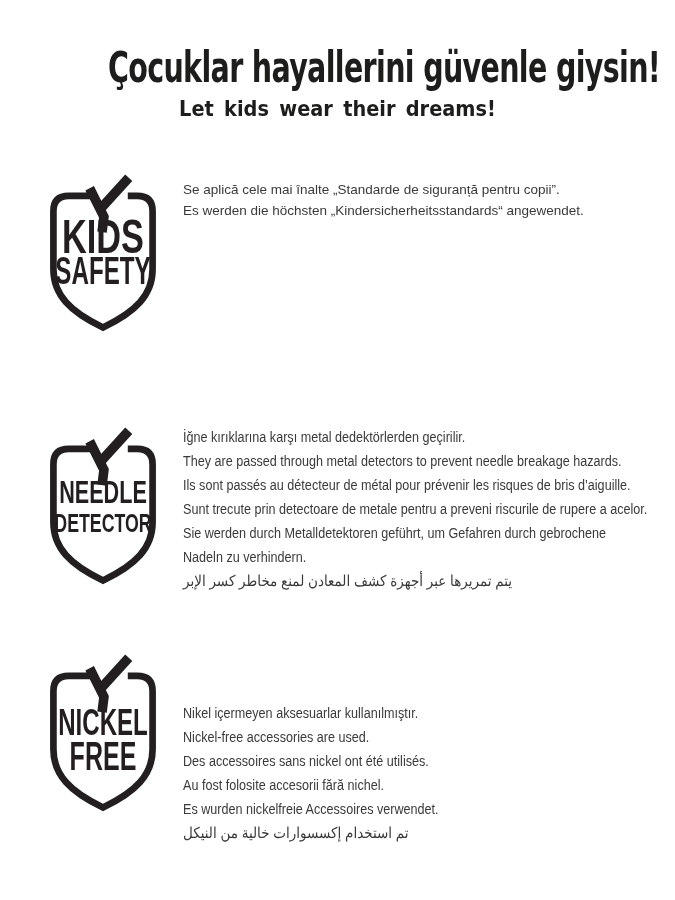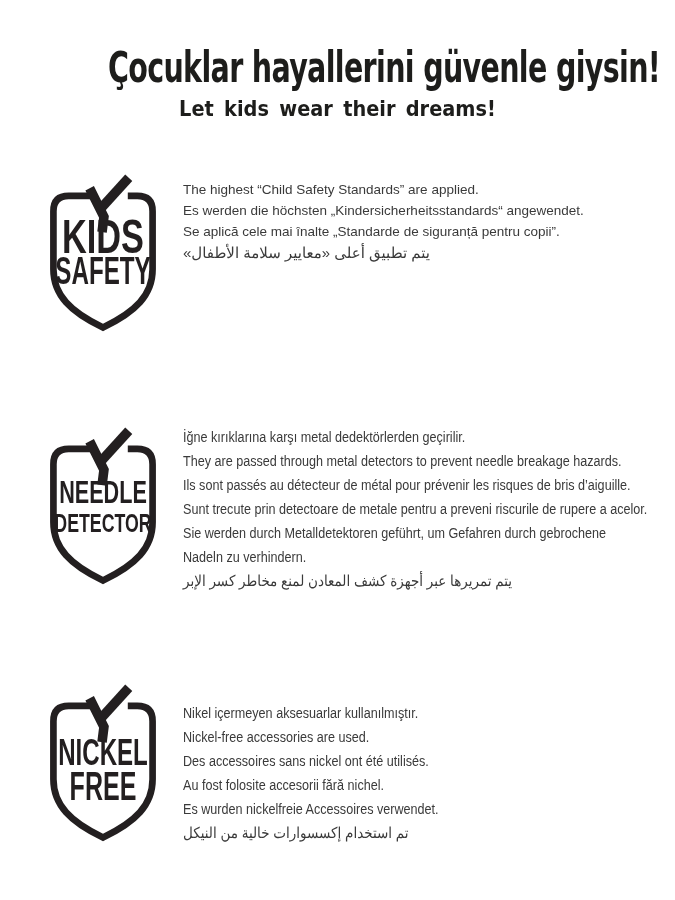--- a/index.html
+++ b/index.html
@@ -18,21 +18,21 @@
     position:absolute;top:96px;left:0;width:675px;margin:0;
     text-align:center;font-family:"DejaVu Sans", sans-serif;
     font-size:22px;font-weight:bold;line-height:26px;word-spacing:4px;
     color:#1d1d1b;transform:scale(0.88,1.0);transform-origin:50% 0;
     white-space:nowrap;
   }
   .badge{position:absolute;left:40px;width:126px;height:164px;}
   .badge svg{display:block;width:126px;height:164px;}
   .badge-1{top:173px;}
   .badge-2{top:426px;}
-  .badge-3{top:683px;}
+  .badge-3{top:653px;}
   .badge text{
     font-family:"Liberation Sans", sans-serif;font-weight:700;fill:#231f20;
   }
   .textblock{position:absolute;left:183px;color:#3a3a3a;}
   .tb-1{top:179px;font-size:13.5px;line-height:21px;}
   .tb-2{top:425px;font-size:14px;line-height:24px;transform:scaleX(0.9);transform-origin:0 0;}
   .tb-3{top:701px;font-size:14px;line-height:24px;transform:scaleX(0.9);transform-origin:0 0;}
   .line{white-space:nowrap;}
   .line.ar{direction:rtl;text-align:left;font-size:15px;}
 </style>
@@ -45,24 +45,22 @@
 <div class="badge badge-1">
   <svg viewBox="0 0 132 172">
     <path d="M53 24 L30 24 Q14 24 14 40 L14 101 C14 128 32 146 66 162 C100 146 118 128 118 101 L118 40 Q118 24 102 24 L92 24" fill="none" stroke="#231f20" stroke-width="7"></path>
     <path d="M52 16 L67 46 L65 62" fill="none" stroke="#231f20" stroke-width="10" stroke-linejoin="miter"></path>
     <path d="M62 39 L93 5" fill="none" stroke="#231f20" stroke-width="10"></path>
     <text x="66" y="84" text-anchor="middle" font-size="50" textLength="86" lengthAdjust="spacingAndGlyphs">KIDS</text>
     <text x="66" y="116" text-anchor="middle" font-size="40" textLength="100" lengthAdjust="spacingAndGlyphs">SAFETY</text>
   </svg>
 </div>
 <div class="textblock tb-1">
-  <div class="line">The highest “Child Safety Standards” are applied.</div>
+  <div class="line">Se aplică cele mai înalte „Standarde de siguranță pentru copii”.</div>
   <div class="line">Es werden die höchsten „Kindersicherheitsstandards“ angewendet.</div>
-  <div class="line">Se aplică cele mai înalte „Standarde de siguranță pentru copii”.</div>
-  <div class="line ar" dir="rtl">يتم تطبيق أعلى «معايير سلامة الأطفال»</div>
 </div>
 
 <div class="badge badge-2">
   <svg viewBox="0 0 132 172">
     <path d="M53 24 L30 24 Q14 24 14 40 L14 101 C14 128 32 146 66 162 C100 146 118 128 118 101 L118 40 Q118 24 102 24 L92 24" fill="none" stroke="#231f20" stroke-width="7"></path>
     <path d="M52 16 L67 46 L65 62" fill="none" stroke="#231f20" stroke-width="10" stroke-linejoin="miter"></path>
     <path d="M62 39 L93 5" fill="none" stroke="#231f20" stroke-width="10"></path>
     <text x="66" y="81" text-anchor="middle" font-size="33" textLength="92" lengthAdjust="spacingAndGlyphs">NEEDLE</text>
     <text x="66" y="111" text-anchor="middle" font-size="28" textLength="102" lengthAdjust="spacingAndGlyphs">DETECTOR</text>
   </svg>

